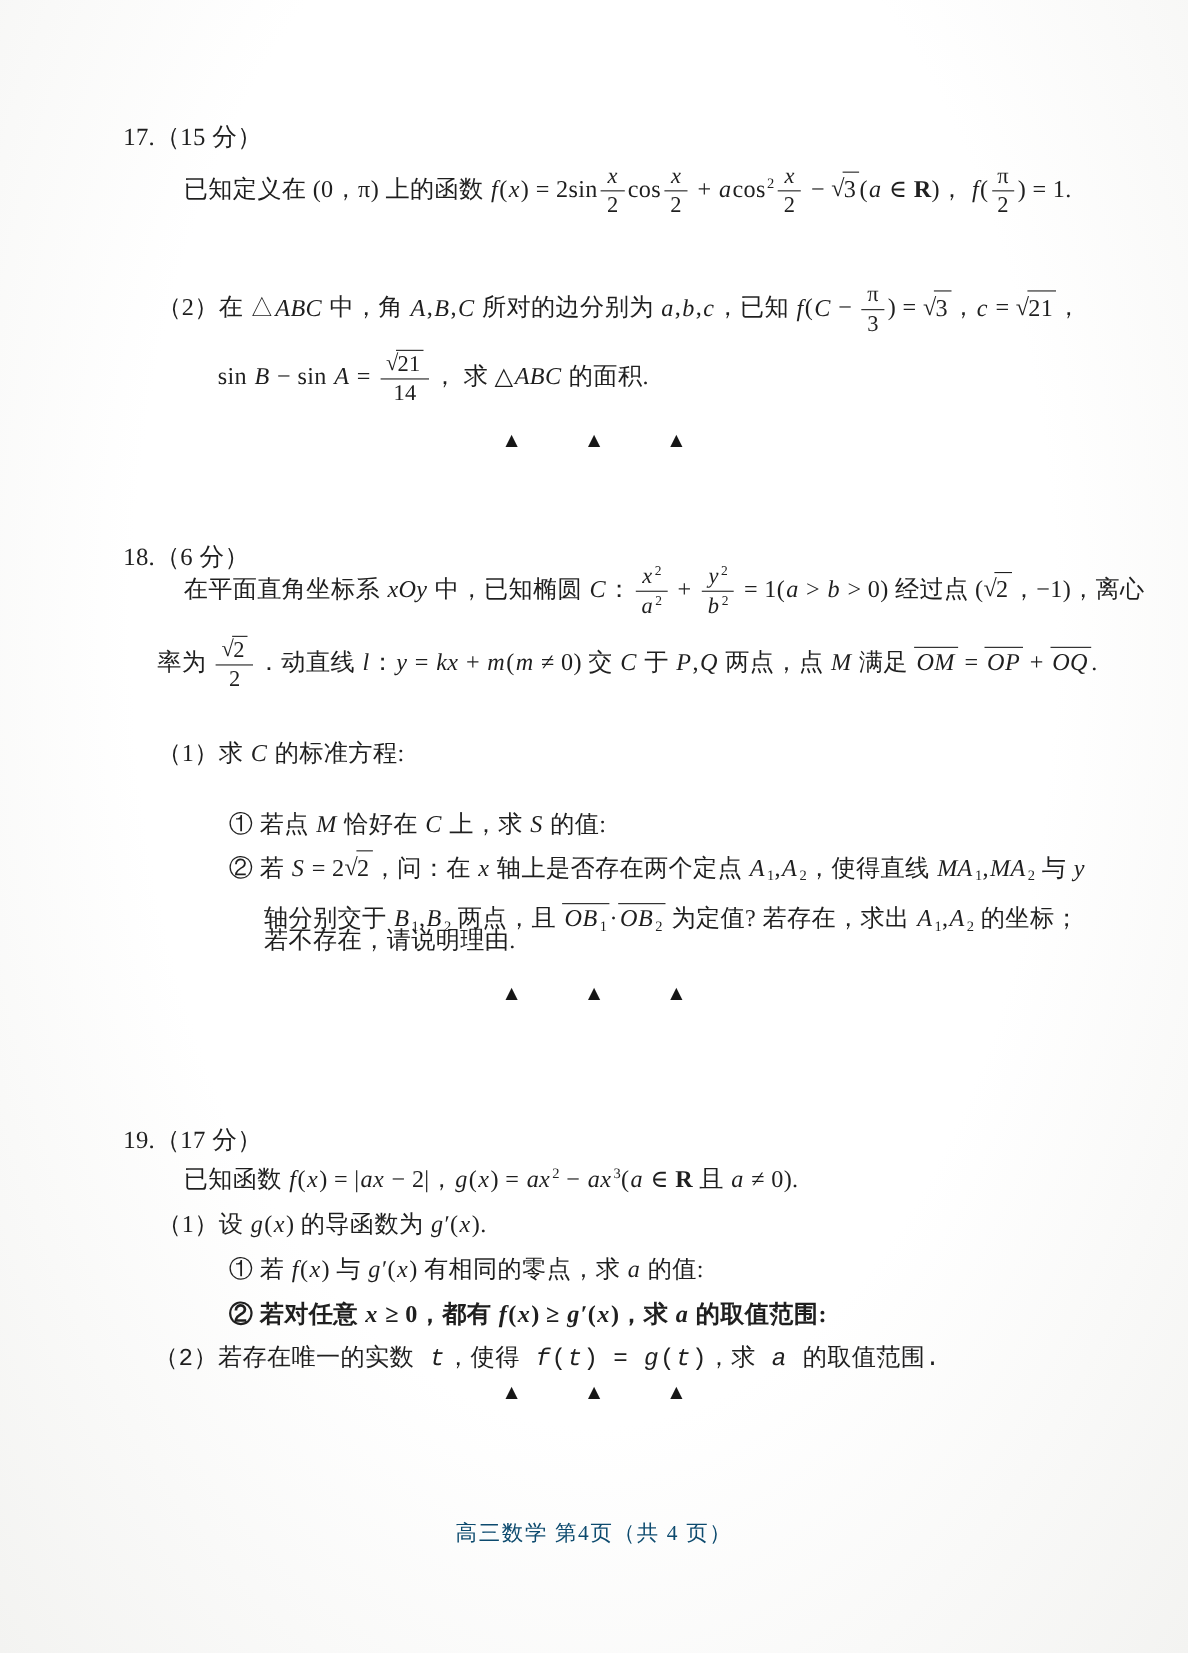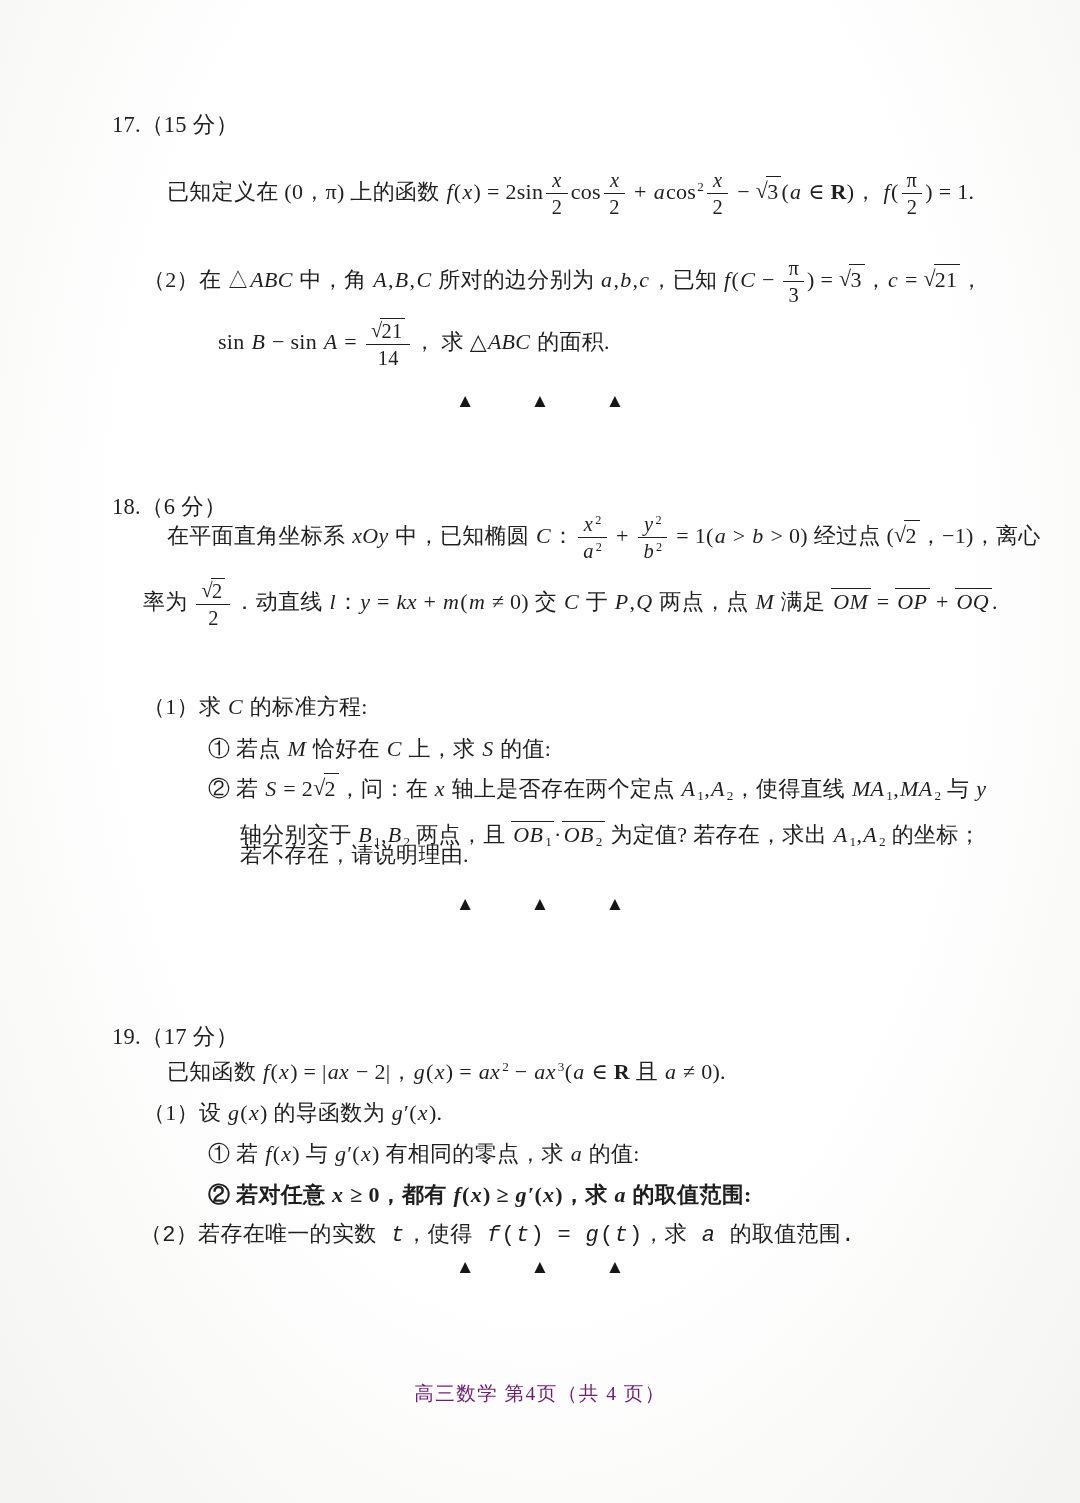--- a/index.html
+++ b/index.html
@@ -29,66 +29,66 @@
     vertical-align:middle;margin:0 3px;line-height:1.18;font-size:0.93em;
   }
   .frac > .num{padding:0 5px 1px;border-bottom:1.5px solid currentColor;}
   .frac > .den{padding:1px 5px 0;}
   .sqrt{display:inline-block;white-space:nowrap;}
   .sqrt > .rad{display:inline-block;margin-right:-2px;transform:translateY(-1px);}
   .sqrt > .rdc{display:inline-block;border-top:1.6px solid currentColor;padding:0 3px 0 1px;}
   .vec{display:inline-block;border-top:1.5px solid currentColor;padding:1px 2px 0 1px;line-height:1.1;}
   .separator{position:absolute;left:0;width:100%;text-align:center;font-size:19px;color:#161616;}
   .separator span{display:inline-block;margin:0 28px;}
-  .footer{position:absolute;left:0;width:100%;text-align:center;font-size:19.5px;letter-spacing:1.5px;color:#701a75;}
+  .footer{position:absolute;left:0;width:100%;text-align:center;font-size:19.5px;letter-spacing:1.5px;color:#0c4a6e;}
 </style>
 </head>
 <body>
 
 <div class="page">
 
   <div class="line heading" style="top:110px;left:112px;">17.（15 分）</div>
-  <div class="line" style="top:148px;left:167px;margin-top:20px;">已知定义在 (0，π) 上的函数 <span class="var">f</span>(<span class="var">x</span>) = 2sin<span class="frac">
+  <div class="line" style="top:148px;left:167px;">已知定义在 (0，π) 上的函数 <span class="var">f</span>(<span class="var">x</span>) = 2sin<span class="frac">
         <span class="num"><span class="var">x</span></span>
         <span class="den">2</span>
       </span>cos<span class="frac">
         <span class="num"><span class="var">x</span></span>
         <span class="den">2</span>
       </span> + <span class="var">a</span>cos<span class="sup">2</span><span class="frac">
         <span class="num"><span class="var">x</span></span>
         <span class="den">2</span>
       </span> − <span class="sqrt"><span class="rad">√</span><span class="rdc">3</span></span>(<span class="var">a</span> ∈ <span class="bold">R</span>)，  <span class="var">f</span>(<span class="frac">
         <span class="num">π</span>
         <span class="den">2</span>
       </span>) = 1.</div>
   <div class="line" style="top:256px;left:143px;font-family:Liberation Serif, serif;">（2）在 △<span class="var">ABC</span> 中，角 <span class="var">A</span>,<span class="var">B</span>,<span class="var">C</span> 所对的边分别为 <span class="var">a</span>,<span class="var">b</span>,<span class="var">c</span>，已知 <span class="var">f</span>(<span class="var">C</span> − <span class="frac">
         <span class="num">π</span>
         <span class="den">3</span>
       </span>) = <span class="sqrt"><span class="rad">√</span><span class="rdc">3</span></span>，<span class="var">c</span> = <span class="sqrt"><span class="rad">√</span><span class="rdc">21</span></span>，</div>
-  <div class="line" style="top:318px;left:218px;">sin <span class="var">B</span> − sin <span class="var">A</span> = <span class="frac">
+  <div class="line" style="top:318px;left:198px;">sin <span class="var">B</span> − sin <span class="var">A</span> = <span class="frac">
         <span class="num"><span class="sqrt"><span class="rad">√</span><span class="rdc">21</span></span></span>
         <span class="den">14</span>
       </span>，  求 △<span class="var">ABC</span> 的面积.</div>
   <div class="separator" style="top:390px;">
     <span>▲</span><span>▲</span><span>▲</span>
   </div>
 
   <div class="line heading" style="top:492px;left:112px;">18.（6 分）</div>
   <div class="line" style="top:512px;left:167px;">在平面直角坐标系 <span class="var">xOy</span> 中，已知椭圆 <span class="var">C</span>：<span class="frac">
         <span class="num"><span class="var">x</span><span class="sup">2</span></span>
         <span class="den"><span class="var">a</span><span class="sup">2</span></span>
       </span> + <span class="frac">
         <span class="num"><span class="var">y</span><span class="sup">2</span></span>
         <span class="den"><span class="var">b</span><span class="sup">2</span></span>
       </span> = 1(<span class="var">a</span> &gt; <span class="var">b</span> &gt; 0) 经过点 (<span class="sqrt"><span class="rad">√</span><span class="rdc">2</span></span>，−1)，离心</div>
   <div class="line" style="top:578px;left:143px;">率为 <span class="frac">
         <span class="num"><span class="sqrt"><span class="rad">√</span><span class="rdc">2</span></span></span>
         <span class="den">2</span>
       </span>．动直线 <span class="var">l</span>：<span class="var">y</span> = <span class="var">kx</span> + <span class="var">m</span>(<span class="var">m</span> ≠ 0) 交 <span class="var">C</span> 于 <span class="var">P</span>,<span class="var">Q</span> 两点，点 <span class="var">M</span> 满足 <span class="vec"><span class="var">OM</span></span> = <span class="vec"><span class="var">OP</span></span> + <span class="vec"><span class="var">OQ</span></span>.</div>
-  <div class="line" style="top:692px;left:143px;">（1）求 <span class="var">C</span> 的标准方程:</div>
+  <div class="line" style="top:670px;left:143px;">（1）求 <span class="var">C</span> 的标准方程:</div>
   <div class="line" style="top:734px;left:208px;">① 若点 <span class="var">M</span> 恰好在 <span class="var">C</span> 上，求 <span class="var">S</span> 的值:</div>
   <div class="line" style="top:773px;left:208px;">② 若 <span class="var">S</span> = 2<span class="sqrt"><span class="rad">√</span><span class="rdc">2</span></span>，问：在 <span class="var">x</span> 轴上是否存在两个定点 <span class="var">A</span><span class="sub">1</span>,<span class="var">A</span><span class="sub">2</span>，使得直线 <span class="var">MA</span><span class="sub">1</span>,<span class="var">MA</span><span class="sub">2</span> 与 <span class="var">y</span></div>
   <div class="line" style="top:820px;left:240px;">轴分别交于 <span class="var">B</span><span class="sub">1</span>,<span class="var">B</span><span class="sub">2</span> 两点，且 <span class="vec"><span class="var">OB</span><span class="sub">1</span></span>·<span class="vec"><span class="var">OB</span><span class="sub">2</span></span> 为定值? 若存在，求出 <span class="var">A</span><span class="sub">1</span>,<span class="var">A</span><span class="sub">2</span> 的坐标；</div>
   <div class="line" style="top:840px;left:240px;">若不存在，请说明理由.</div>
   <div class="separator" style="top:893px;">
     <span>▲</span><span>▲</span><span>▲</span>
   </div>
 
   <div class="line heading" style="top:1022px;left:112px;">19.（17 分）</div>
   <div class="line" style="top:1057px;left:167px;">已知函数 <span class="var">f</span>(<span class="var">x</span>) = |<span class="var">ax</span> − 2|，<span class="var">g</span>(<span class="var">x</span>) = <span class="var">ax</span><span class="sup">2</span> − <span class="var">ax</span><span class="sup">3</span>(<span class="var">a</span> ∈ <span class="bold">R</span> 且 <span class="var">a</span> ≠ 0).</div>

